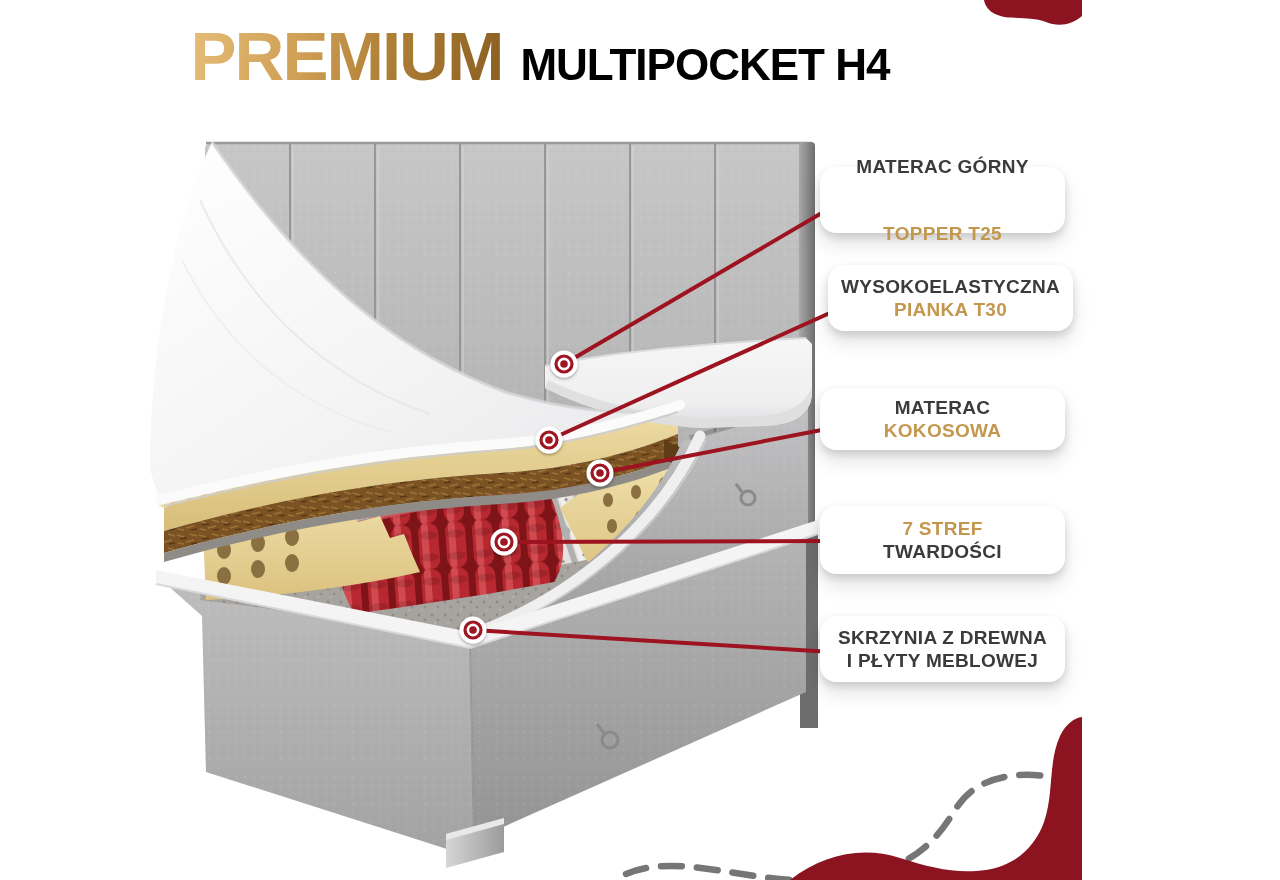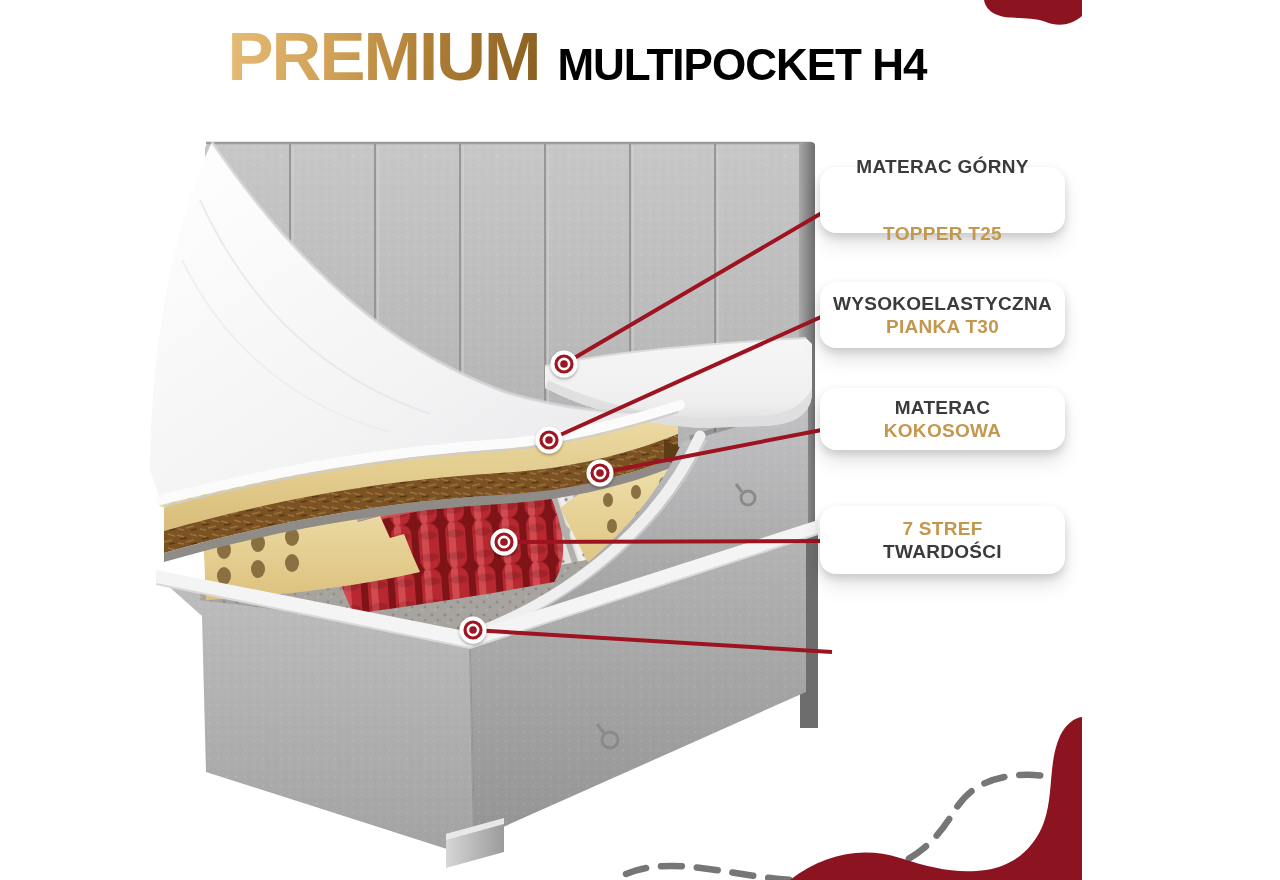--- a/index.html
+++ b/index.html
@@ -8,21 +8,21 @@
     --text-dark:#3b3b3b;
     --decor-maroon:#8c1420;
   }
   *{margin:0;padding:0;box-sizing:border-box;}
   body{background:#ffffff;font-family:"Liberation Sans", sans-serif;}
   .canvas{position:relative;width:1280px;height:880px;background:#ffffff;overflow:hidden;}
 
   
   .title-row{
     position:absolute;top:22px;left:0;width:1080px;
-    display:flex;align-items:baseline;justify-content:center;gap:18px;margin-left:37px;
+    display:flex;align-items:baseline;justify-content:center;gap:18px;
   }
   .brand{
     font-size:69px;font-weight:bold;letter-spacing:-2px;line-height:1;
     background:linear-gradient(100deg,#e6bc77 0%,#cfa055 35%,#b08037 62%,#8a5f21 100%);
     -webkit-background-clip:text;background-clip:text;color:transparent;
   }
   .model{
     font-size:44px;font-weight:bold;letter-spacing:-1px;line-height:1;color:#000000;
   }
 
@@ -30,21 +30,21 @@
   .card{
     position:absolute;left:820px;width:245px;
     background:#ffffff;border-radius:16px;
     box-shadow:0 4px 8px rgba(0,0,0,.14), 0 12px 20px rgba(0,0,0,.10);
     display:flex;flex-direction:column;align-items:center;justify-content:center;
     text-align:center;z-index:5;
   }
   .card span{display:block;font-size:19px;font-weight:bold;letter-spacing:.3px;line-height:23px;color:var(--text-dark);}
   .card span.gold{color:var(--gold);}
   #card1{top:167px;height:66px;gap:44px;}
-  #card2{top:282px;height:66px;}
+  #card2{top:265px;height:66px;margin-left:8px;}
   #card3{top:388px;height:62px;}
   #card4{top:506px;height:68px;}
   #card5{top:616px;height:66px;}
 
   svg.scene{position:absolute;inset:0;z-index:1;}
 </style>
 </head>
 <body>
 
 <div class="canvas">
@@ -321,14 +321,18 @@
     <span class="gold">PIANKA T30</span>
   </div>
   <div class="card" id="card3">
     <span>MATERAC</span>
     <span class="gold">KOKOSOWA</span>
   </div>
   <div class="card" id="card4">
     <span class="gold">7 STREF</span>
     <span>TWARDOŚCI</span>
   </div>
+  <div class="card" id="card5">
+    <span>SKRZYNIA Z DREWNA</span>
+    <span>I PŁYTY MEBLOWEJ</span>
+  </div>
 
 </div>
 
 </body></html>

